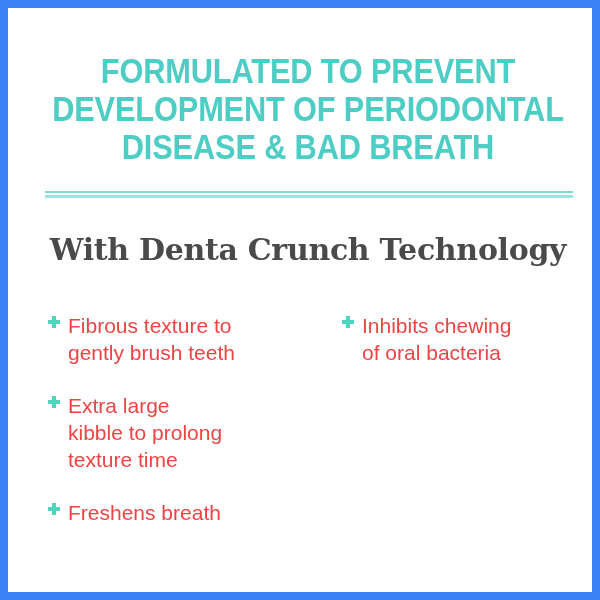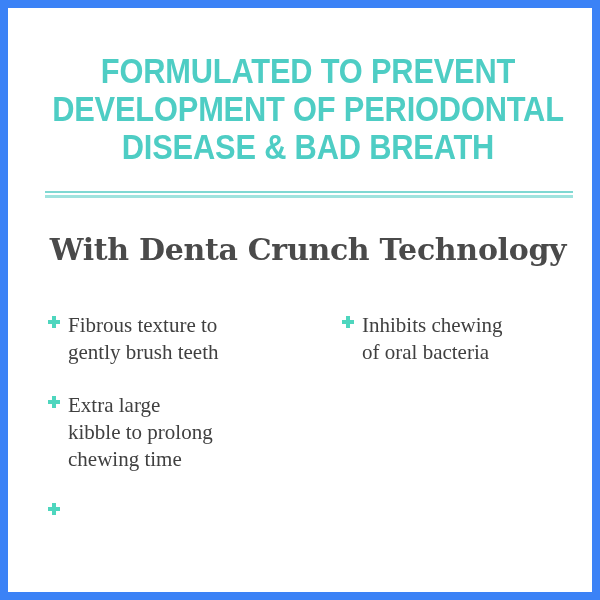--- a/index.html
+++ b/index.html
@@ -102,22 +102,22 @@
   }
   .bullet-icon {
     flex: 0 0 auto;
     width: 16px;
     height: 22px;
     margin-right: 6px;
     position: relative;
   }
   .bullet-icon svg { display: block; }
   .bullet-text {
-    color: #404040;
-    font-family: Liberation Serif, serif;
+    color: #ef4444;
+    font-family: Liberation Sans, sans-serif;
     font-size: 21px;
     line-height: 27px;
     font-weight: normal;
     white-space: pre-line;
   }
 </style>
 </head>
 <body>
 
 <div class="canvas">
@@ -148,28 +148,29 @@
 gently brush teeth</span>
       </div>
       <div class="bullet">
         <span class="bullet-icon">
           <svg width="16" height="22" viewBox="0 0 16 22">
               <path d="M6 4 H10 V8 H14 V12 H10 V16 H6 V12 H2 V8 H6 Z" fill="#4ED6BE"></path>
             </svg>
         </span>
         <span class="bullet-text">Extra large
 kibble to prolong
-chewing time</span>
+texture time</span>
       </div>
       <div class="bullet">
         <span class="bullet-icon">
           <svg width="16" height="22" viewBox="0 0 16 22">
               <path d="M6 4 H10 V8 H14 V12 H10 V16 H6 V12 H2 V8 H6 Z" fill="#4ED6BE"></path>
             </svg>
         </span>
+        <span class="bullet-text">Freshens breath</span>
       </div>
     </div>
 
     <div class="col col-right">
       <div class="bullet">
         <span class="bullet-icon">
           <svg width="16" height="22" viewBox="0 0 16 22">
               <path d="M6 4 H10 V8 H14 V12 H10 V16 H6 V12 H2 V8 H6 Z" fill="#4ED6BE"></path>
             </svg>
         </span>

